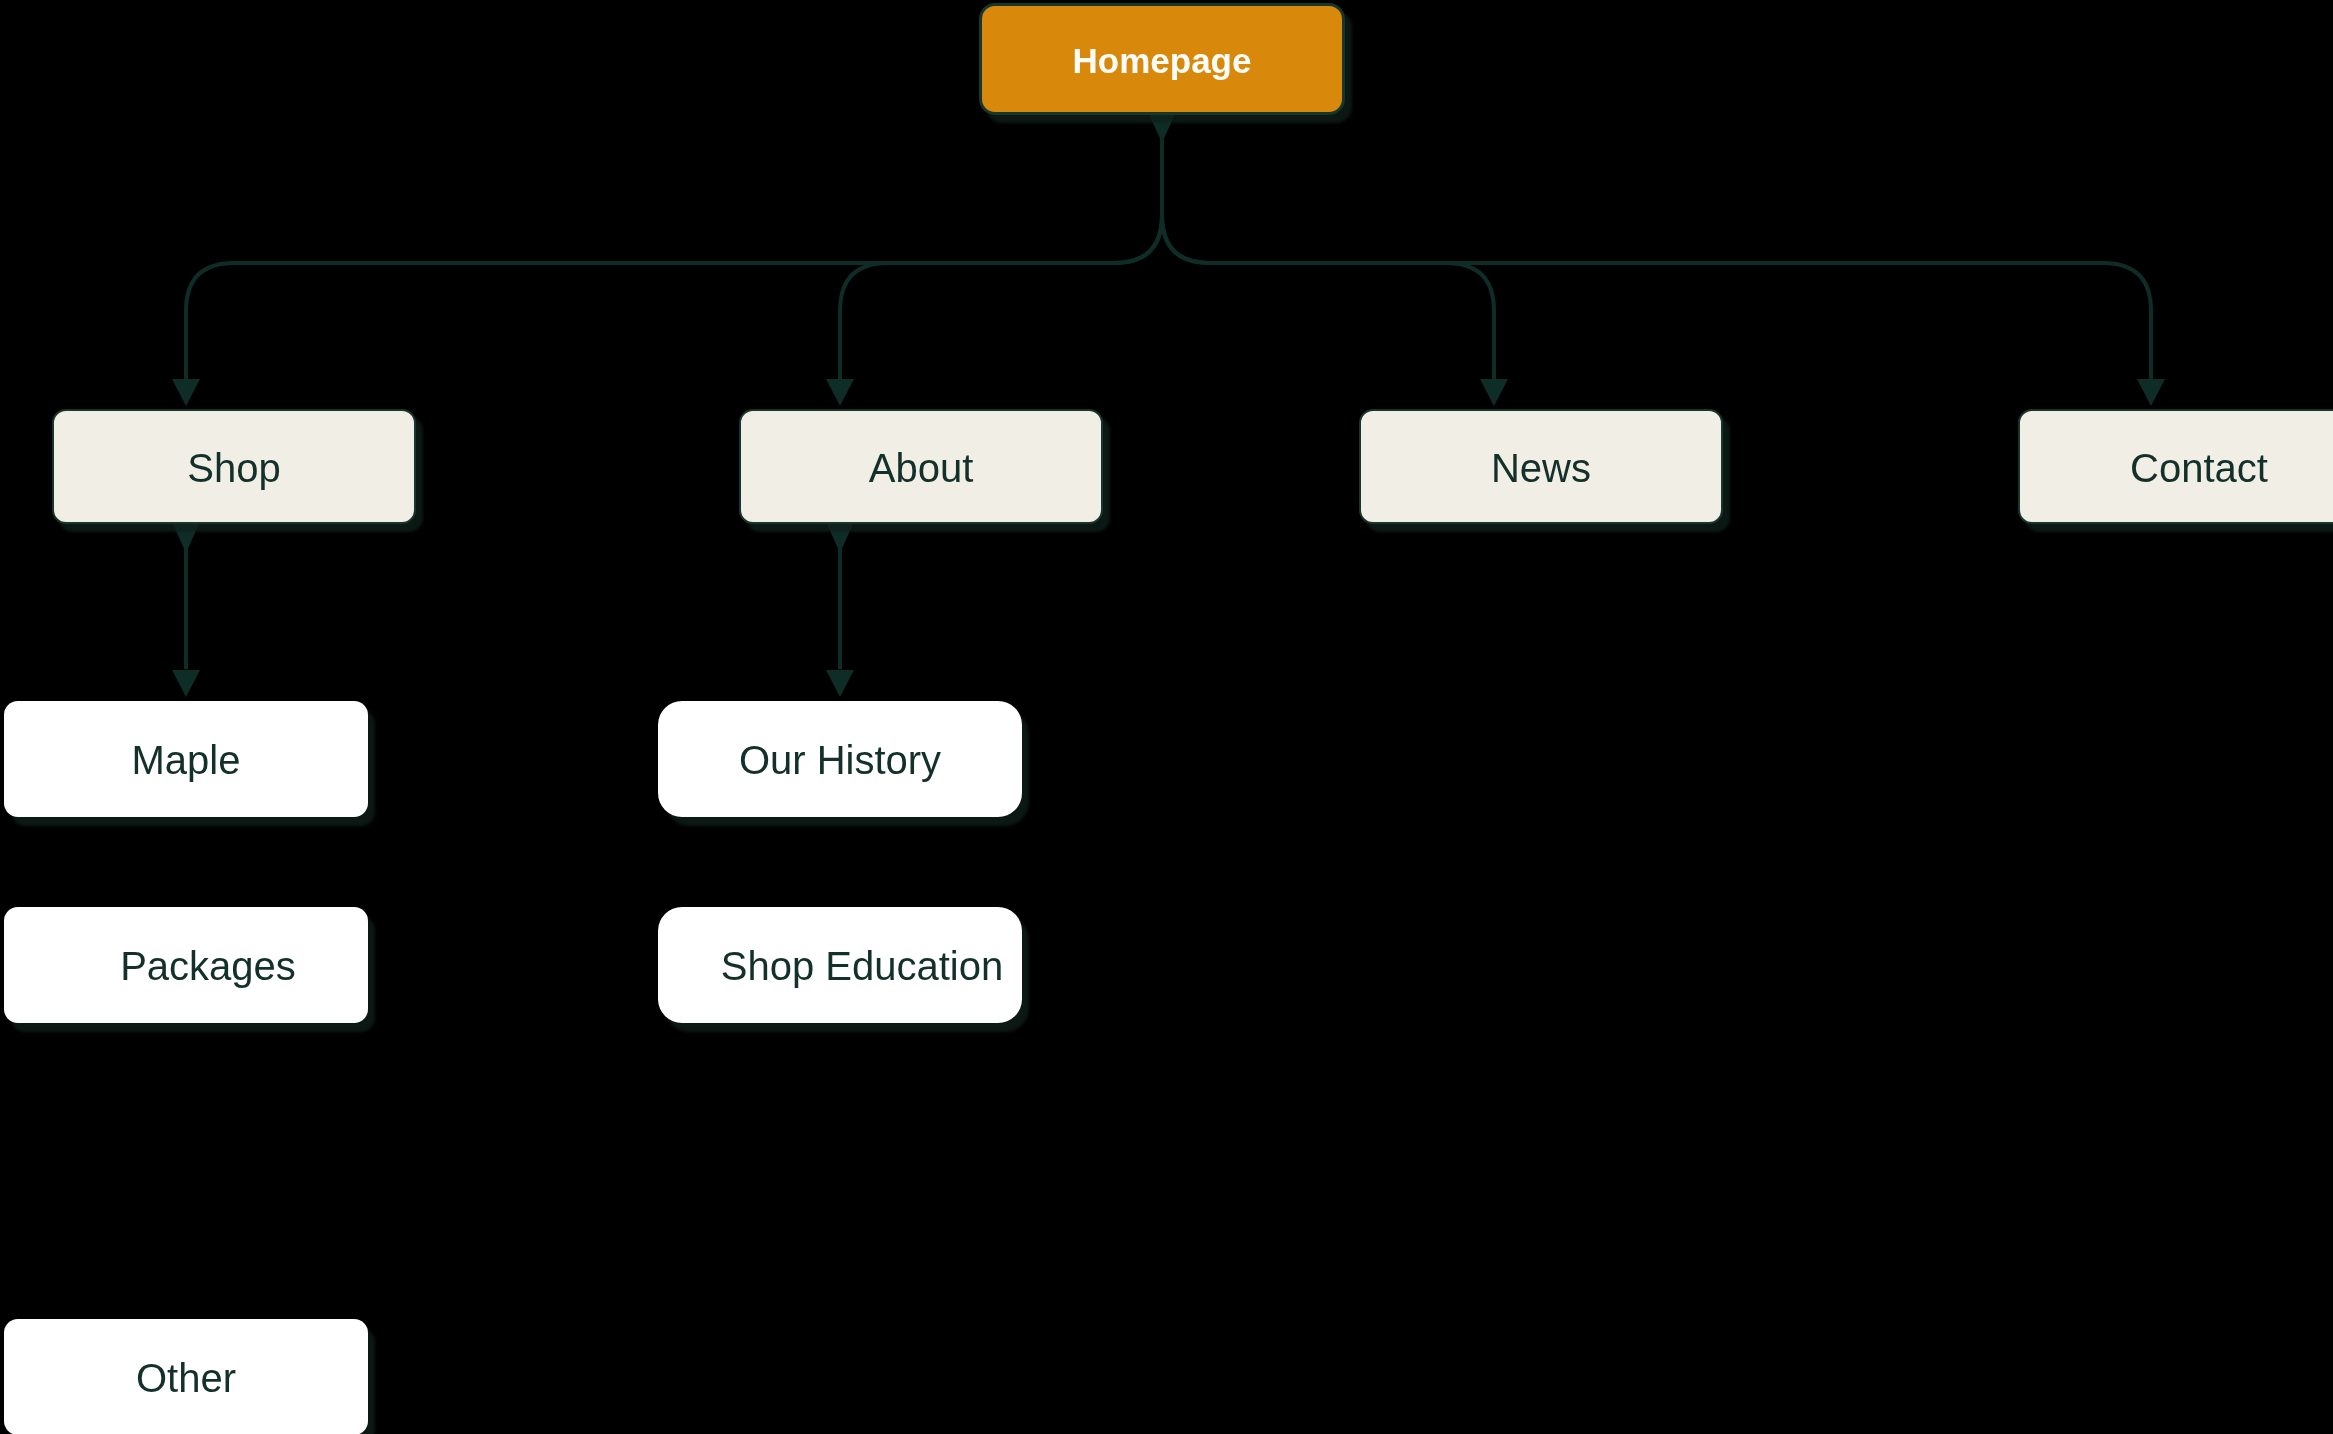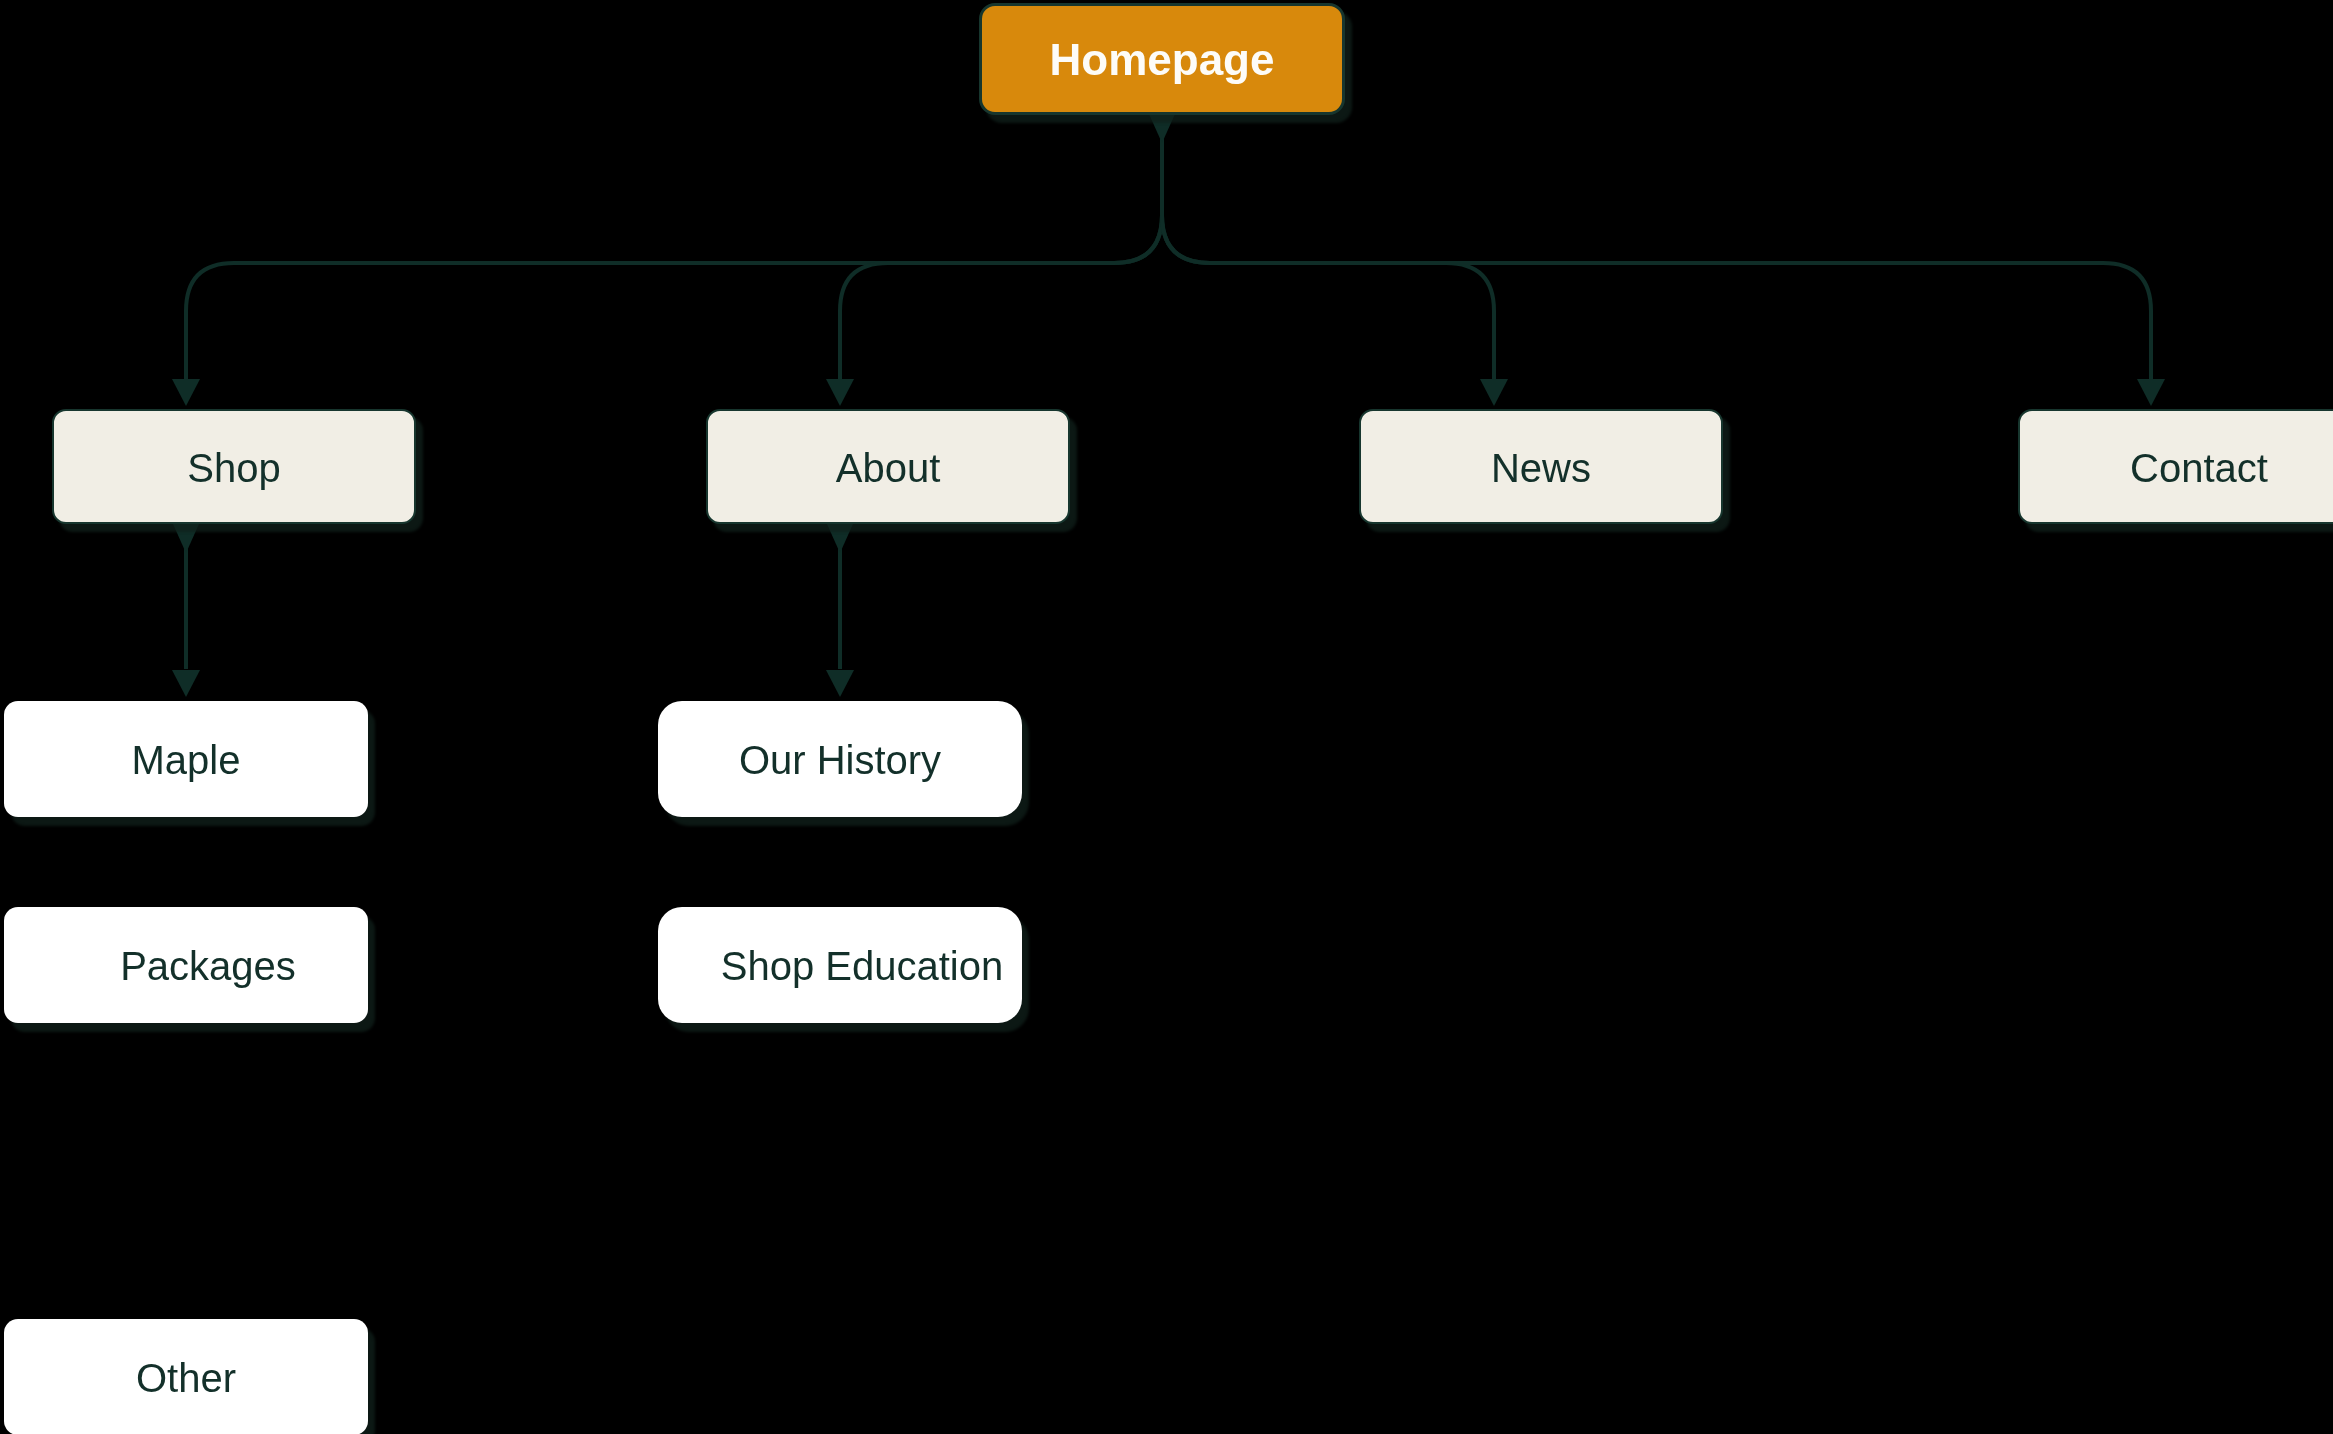--- a/index.html
+++ b/index.html
@@ -39,38 +39,38 @@
     line-height: 1;
     padding-top: 2px;
   }
   .node.root {
     left: 979px; top: 3px; width: 366px; height: 112px;
     background: #D8890C;
     border: 3px solid #17362E;
     border-radius: 16px;
     color: #FDFCF8;
     font-weight: bold;
-    font-size: 44px;
+    font-size: 35px;
     box-shadow: 7px 8px 3px rgba(16, 32, 27, 0.75);
   }
   .node.section {
     top: 409px; width: 364px; height: 115px;
     background: #F1EEE5;
     border: 2px solid #17362E;
     box-shadow: 7px 8px 3px rgba(16, 32, 27, 0.75);
     margin-left: 48px;
   }
   .node.page {
     width: 364px; height: 116px;
     background: #FFFFFF;
     border: none;
     box-shadow: 7px 9px 3px rgba(16, 32, 27, 0.75);
   }
   .node.shop    { left: 4px;    }
-  .node.about   { left: 658px;  }
+  .node.about   { left: 691px;  }
   .node.news    { left: 1311px; }
   .node.contact { left: 1970px; width: 362px; }
   .col-shop  { left: 4px;   }
   .col-about { left: 658px; border-radius: 24px; }
   .row-1 { top: 701px;  }
   .row-2 { top: 907px; padding-left: 44px;  }
   .row-3 { top: 1112px; }
   .row-4 { top: 1319px; }
 </style>
 </head>

